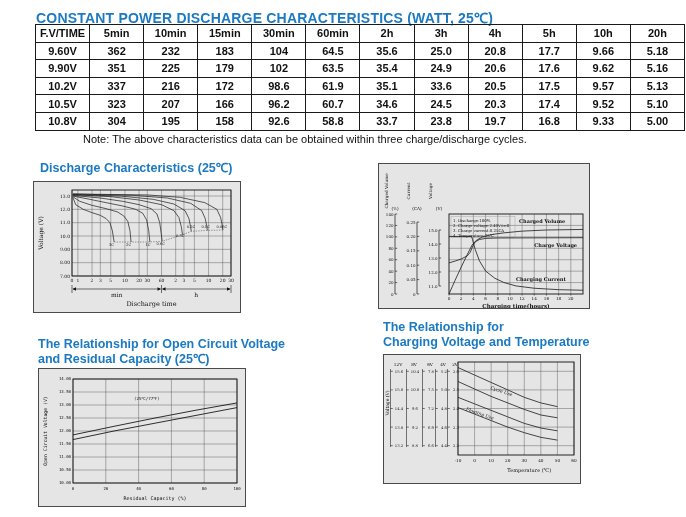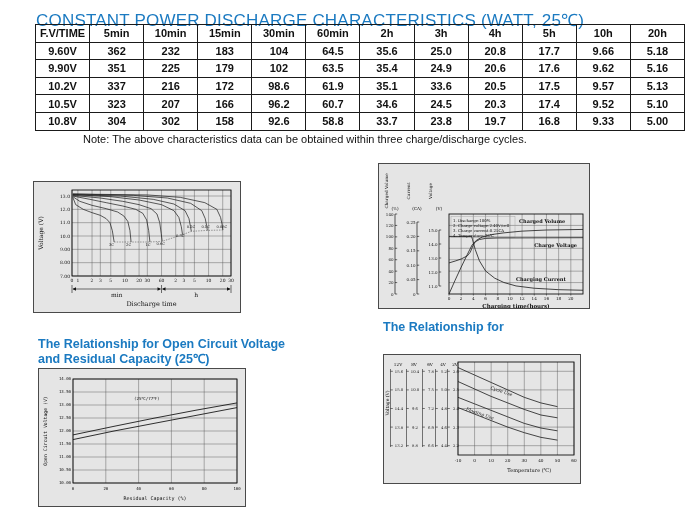--- a/index.html
+++ b/index.html
@@ -1,18 +1,18 @@
 <!DOCTYPE html>
 <html><head>
 <meta charset="utf-8">
 <style>
   html,body{margin:0;padding:0;background:#fff;}
   .page{position:relative;width:686px;height:517px;background:#fff;overflow:hidden;
         font-family:"Liberation Sans",sans-serif;}
-  .main-title{position:absolute;left:36px;top:8px;font-size:17px;font-weight:400;
+  .main-title{position:absolute;left:36px;top:8px;font-size:14px;font-weight:700;
         color:#1b7ac1;letter-spacing:.2px;white-space:nowrap;}
   .power-table{position:absolute;left:35px;top:24px;width:650px;border-collapse:collapse;
         table-layout:fixed;}
   .power-table td{border:1px solid #1a1a1a;text-align:center;vertical-align:middle;
         font-size:11px;font-weight:600;height:16.6px;padding:0;color:#111;}
   .note{position:absolute;left:35px;top:133px;font-size:11px;color:#111;margin-left:48px;}
   .sec-title{position:absolute;font-size:12.5px;font-weight:700;color:#1b7ac1;line-height:15px;}
   .chart-box{position:absolute;border:1px solid #4a4a4a;background:#e5e5e5;}
   .chart-box svg{display:block;width:100%;height:100%;}
 </style>
@@ -91,36 +91,37 @@
           <td>34.6</td>
           <td>24.5</td>
           <td>20.3</td>
           <td>17.4</td>
           <td>9.52</td>
           <td>5.10</td>
         </tr>
         <tr>
           <td>10.8V</td>
           <td>304</td>
-          <td>302</td>
+          <td>195</td>
           <td>158</td>
           <td>92.6</td>
           <td>58.8</td>
           <td>33.7</td>
           <td>23.8</td>
           <td>19.7</td>
           <td>16.8</td>
           <td>9.33</td>
           <td>5.00</td>
         </tr>
       </tbody>
     </table>
 
   <div class="note">Note: The above characteristics data can be obtained within three charge/discharge cycles.</div>
 
+  <div class="sec-title" style="left:40px;top:161px;">Discharge Characteristics (25℃)</div>
   <div class="chart-box" style="left:33px;top:181px;width:206px;height:130px;">
       <svg viewBox="0 0 206 130">
         <g>
           <line x1="38" y1="8" x2="38" y2="94" stroke="#555" stroke-width="0.45"></line>
           <line x1="43.876928304238376" y1="8" x2="43.876928304238376" y2="94" stroke="#555" stroke-width="0.45"></line>
           <line x1="58.03692183361812" y1="8" x2="58.03692183361812" y2="94" stroke="#555" stroke-width="0.45"></line>
           <line x1="66.3199870587595" y1="8" x2="66.3199870587595" y2="94" stroke="#555" stroke-width="0.45"></line>
           <line x1="76.75541510352846" y1="8" x2="76.75541510352846" y2="94" stroke="#555" stroke-width="0.45"></line>
           <line x1="90.9154086329082" y1="8" x2="90.9154086329082" y2="94" stroke="#555" stroke-width="0.45"></line>
           <line x1="105.07540216228796" y1="8" x2="105.07540216228796" y2="94" stroke="#555" stroke-width="0.45"></line>
@@ -300,20 +301,21 @@
           <polyline points="70.00,72.40 92.54,72.40 93.45,75.28 96.19,85.36 100.45,96.88 106.55,106.96 115.68,114.16 124.82,118.48 137.00,121.94 155.27,124.24 179.64,125.68 204.00,126.26" fill="none" stroke="#1a1a1a" stroke-width="0.8"></polyline>
         </g>
         <text x="140.04545454545456" y="59.14285714285714" font-size="5" fill="#111" text-anchor="start" font-family="&quot;DejaVu Serif&quot;,serif" font-weight="600">Charged Volume</text>
         <text x="155.27272727272725" y="82.52" font-size="5" fill="#111" text-anchor="start" font-family="&quot;DejaVu Serif&quot;,serif" font-weight="600">Charge Voltage</text>
         <text x="137" y="117.42857142857143" font-size="5" fill="#111" text-anchor="start" font-family="&quot;DejaVu Serif&quot;,serif" font-weight="600">Charging Current</text>
       </svg>
     </div>
 
   <div class="sec-title" style="left:383px;top:320px;width:230px;">
     <span>The Relationship for</span><br>
+    <span>Charging Voltage and Temperature</span>
   </div>
   <div class="chart-box" style="left:383px;top:354px;width:196px;height:128px;">
       <svg viewBox="0 0 196 128">
         <text x="14" y="11" font-size="4.2" fill="#111" text-anchor="middle" font-family="&quot;DejaVu Serif&quot;,serif">12V</text>
         <line x1="6.5" y1="14" x2="6.5" y2="92" stroke="#111" stroke-width="0.55"></line>
         <line x1="6.5" y1="16.29999999999997" x2="8.8" y2="16.29999999999997" stroke="#111" stroke-width="0.55"></line>
         <text x="15" y="17.699999999999967" font-size="3.8" fill="#111" text-anchor="middle" font-family="&quot;DejaVu Serif&quot;,serif">15.6</text>
         <line x1="6.5" y1="34.899999999999984" x2="8.8" y2="34.899999999999984" stroke="#111" stroke-width="0.55"></line>
         <text x="15" y="36.29999999999998" font-size="3.8" fill="#111" text-anchor="middle" font-family="&quot;DejaVu Serif&quot;,serif">15.0</text>
         <line x1="6.5" y1="53.5" x2="8.8" y2="53.5" stroke="#111" stroke-width="0.55"></line>

